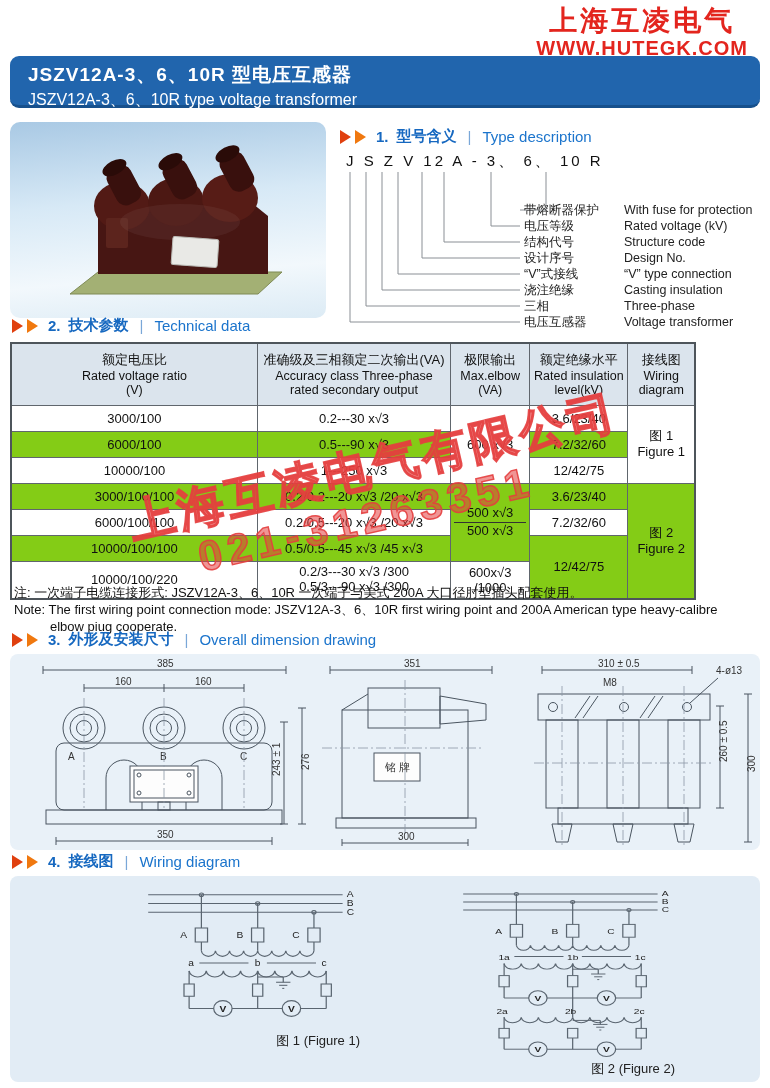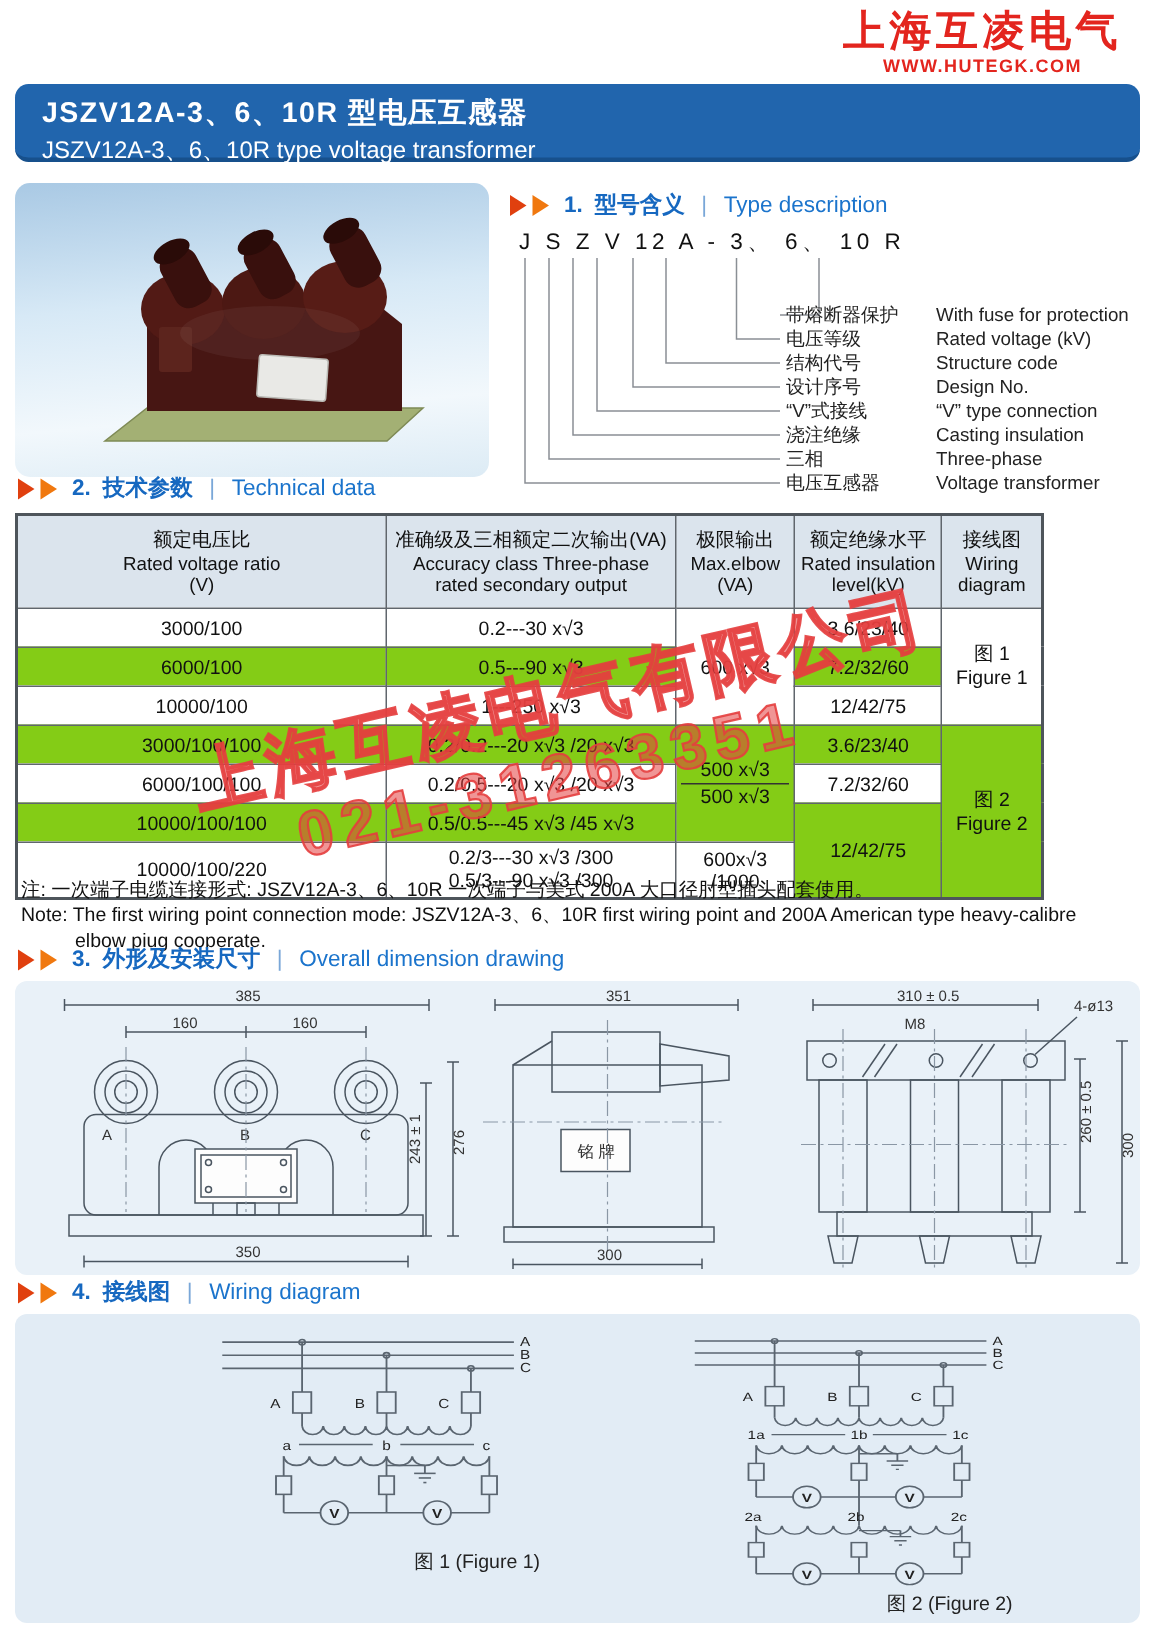--- a/index.html
+++ b/index.html
@@ -2,21 +2,21 @@
 <html><head>
 <meta charset="utf-8">
 <style>
   * { margin:0; padding:0; box-sizing:border-box; }
   body { background:#fff; font-family:"Liberation Sans", sans-serif; }
   .page { position:relative; width:770px; height:1088px; background:#fff; overflow:hidden; margin:0 auto; }
 
   
   .logo { position:absolute; top:6px; right:22px; text-align:center; }
   .logo-zh { color:#e3251e; font-size:28px; font-weight:bold; letter-spacing:3px; line-height:1.1; }
-  .logo-site { color:#e3251e; font-size:12px; font-weight:bold; letter-spacing:1px; }
+  .logo-site { color:#e3251e; font-size:20px; font-weight:bold; letter-spacing:1px; }
 
   
   .band { position:absolute; left:10px; right:10px; top:56px; height:52px; background:#2165ad;
           border-radius:9px; border-bottom:3px solid #17508c; padding:6px 4px 0 18px; color:#fff; }
   .band-zh { font-size:19px; font-weight:bold; letter-spacing:1px; }
   .band-en { font-size:16px; margin-top:2px; }
 
   
   .sec-title { position:absolute; display:flex; align-items:center; gap:4px; }
   .tri { width:0; height:0; border-top:7px solid transparent; border-bottom:7px solid transparent; display:inline-block; }

